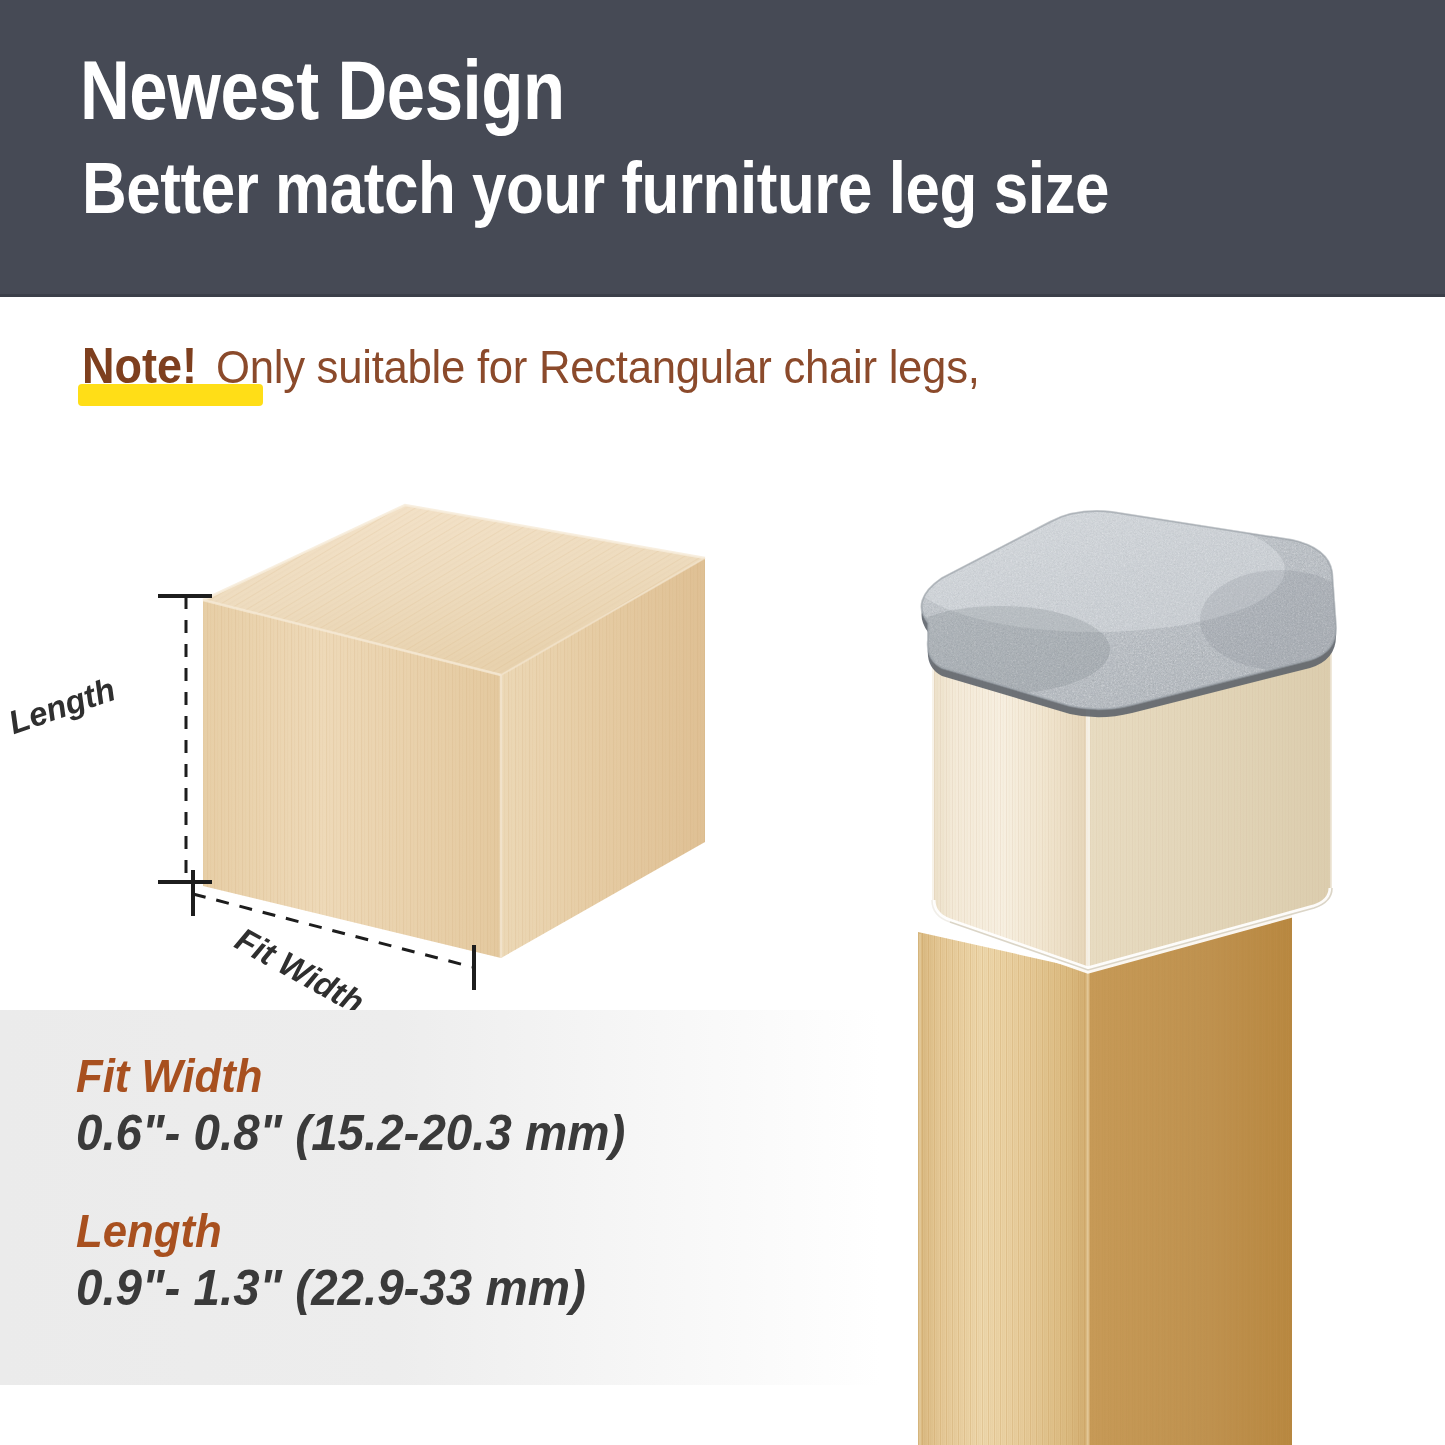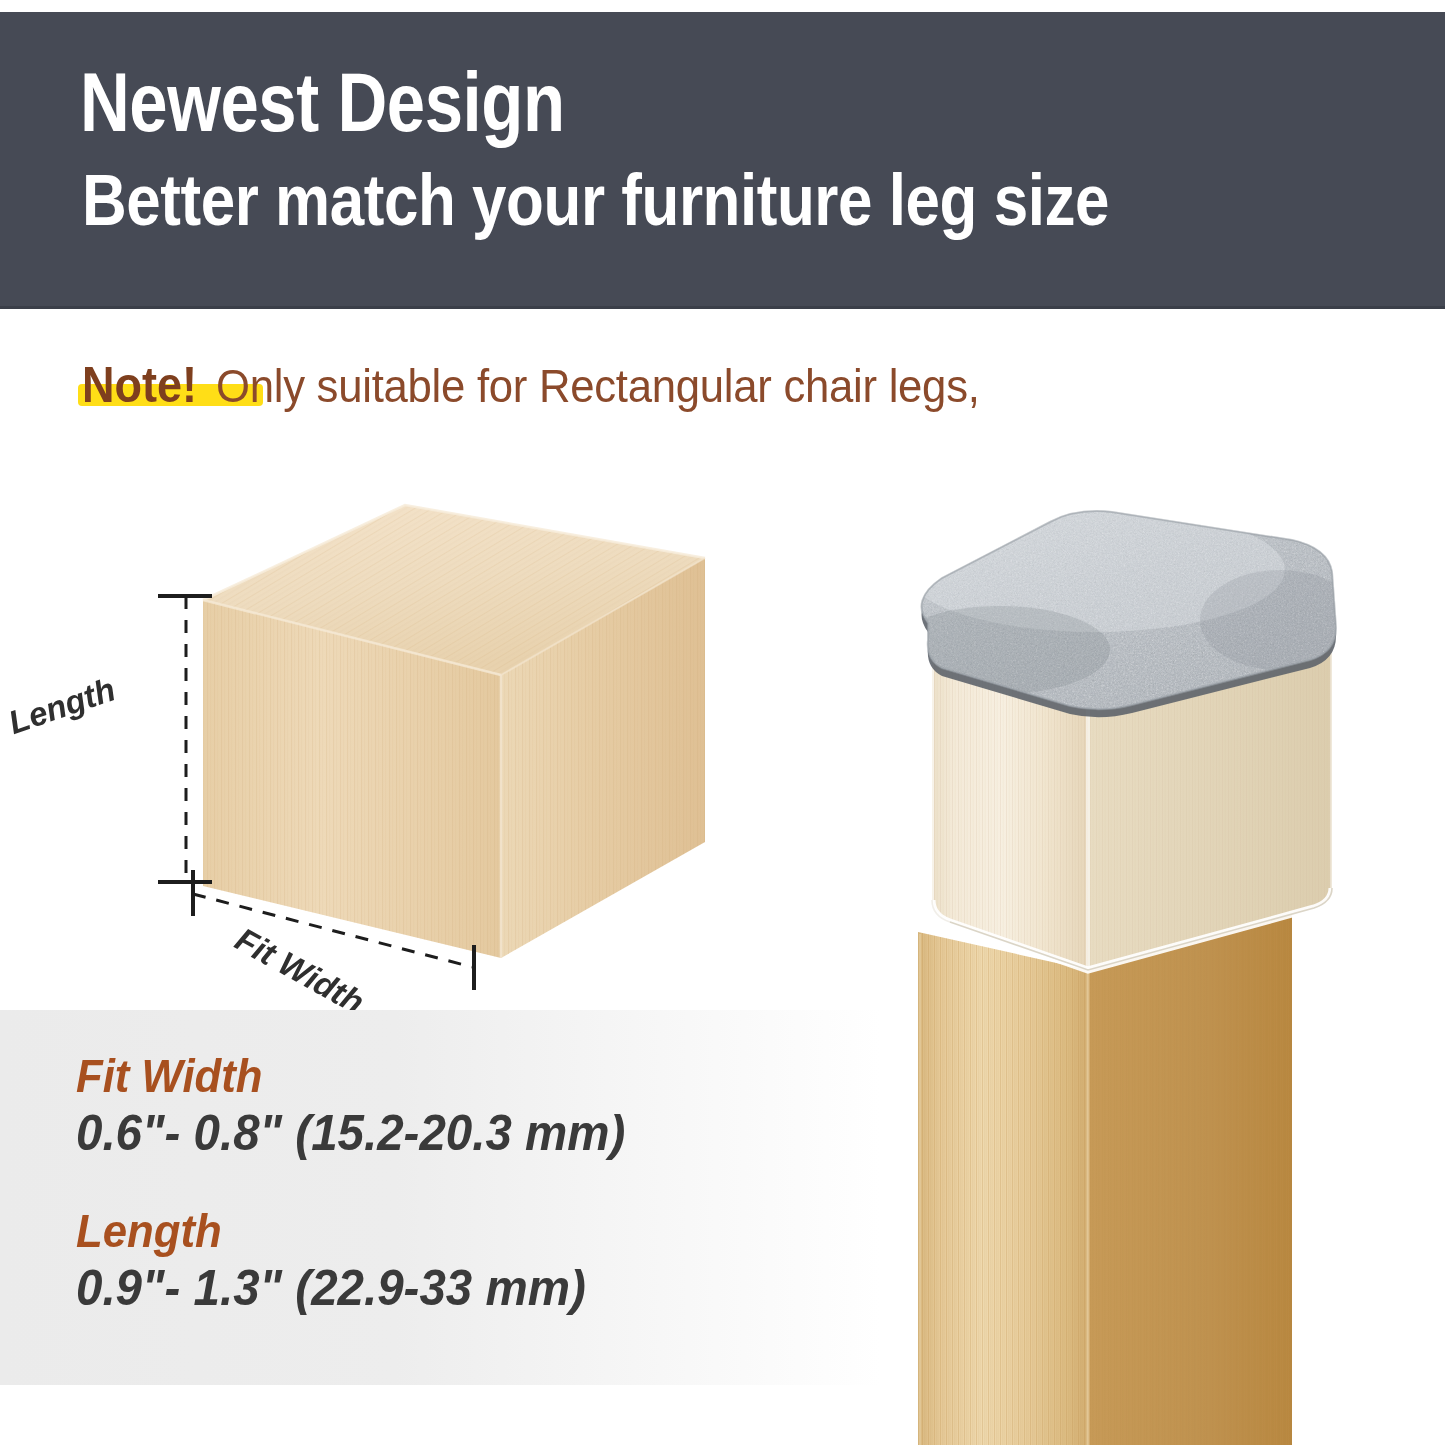--- a/index.html
+++ b/index.html
@@ -6,42 +6,42 @@
   html, body { width:1445px; height:1445px; }
   body {
     font-family:"Liberation Sans", sans-serif;
     background:#ffffff;
     position:relative;
     overflow:hidden;
   }
 
   
   #header-banner {
-    position:absolute; left:0; top:12px; width:1445px; height:297px;
+    position:absolute; left:0; top:0; width:1445px; height:297px;
     background:#464a55;
     border-bottom:3px solid #3b3f49;
   }
   #header-title {
     position:absolute; left:80px; top:48px;
     font-size:84px; font-weight:bold; color:#ffffff;
     letter-spacing:-0.5px; line-height:1;
     transform:scaleX(0.82); transform-origin:left top;
     white-space:nowrap;
   }
   #header-subtitle {
     position:absolute; left:82px; top:152px;
     font-size:72px; font-weight:bold; color:#ffffff;
     letter-spacing:-0.5px; line-height:1;
     transform:scaleX(0.86); transform-origin:left top;
     white-space:nowrap;
   }
 
   
   #note-block {
-    position:absolute; left:82px; top:357px; width:1260px;
+    position:absolute; left:82px; top:338px; width:1260px;
   }
   .note-line { line-height:1.12; white-space:nowrap; }
   #note-badge {
     display:inline-block; position:relative;
     font-size:50px; font-weight:bold; color:#7E3F1E;
     transform:scaleX(0.9); transform-origin:left bottom;
     padding-right:6px;
     vertical-align:baseline;
   }
   #note-highlight {

